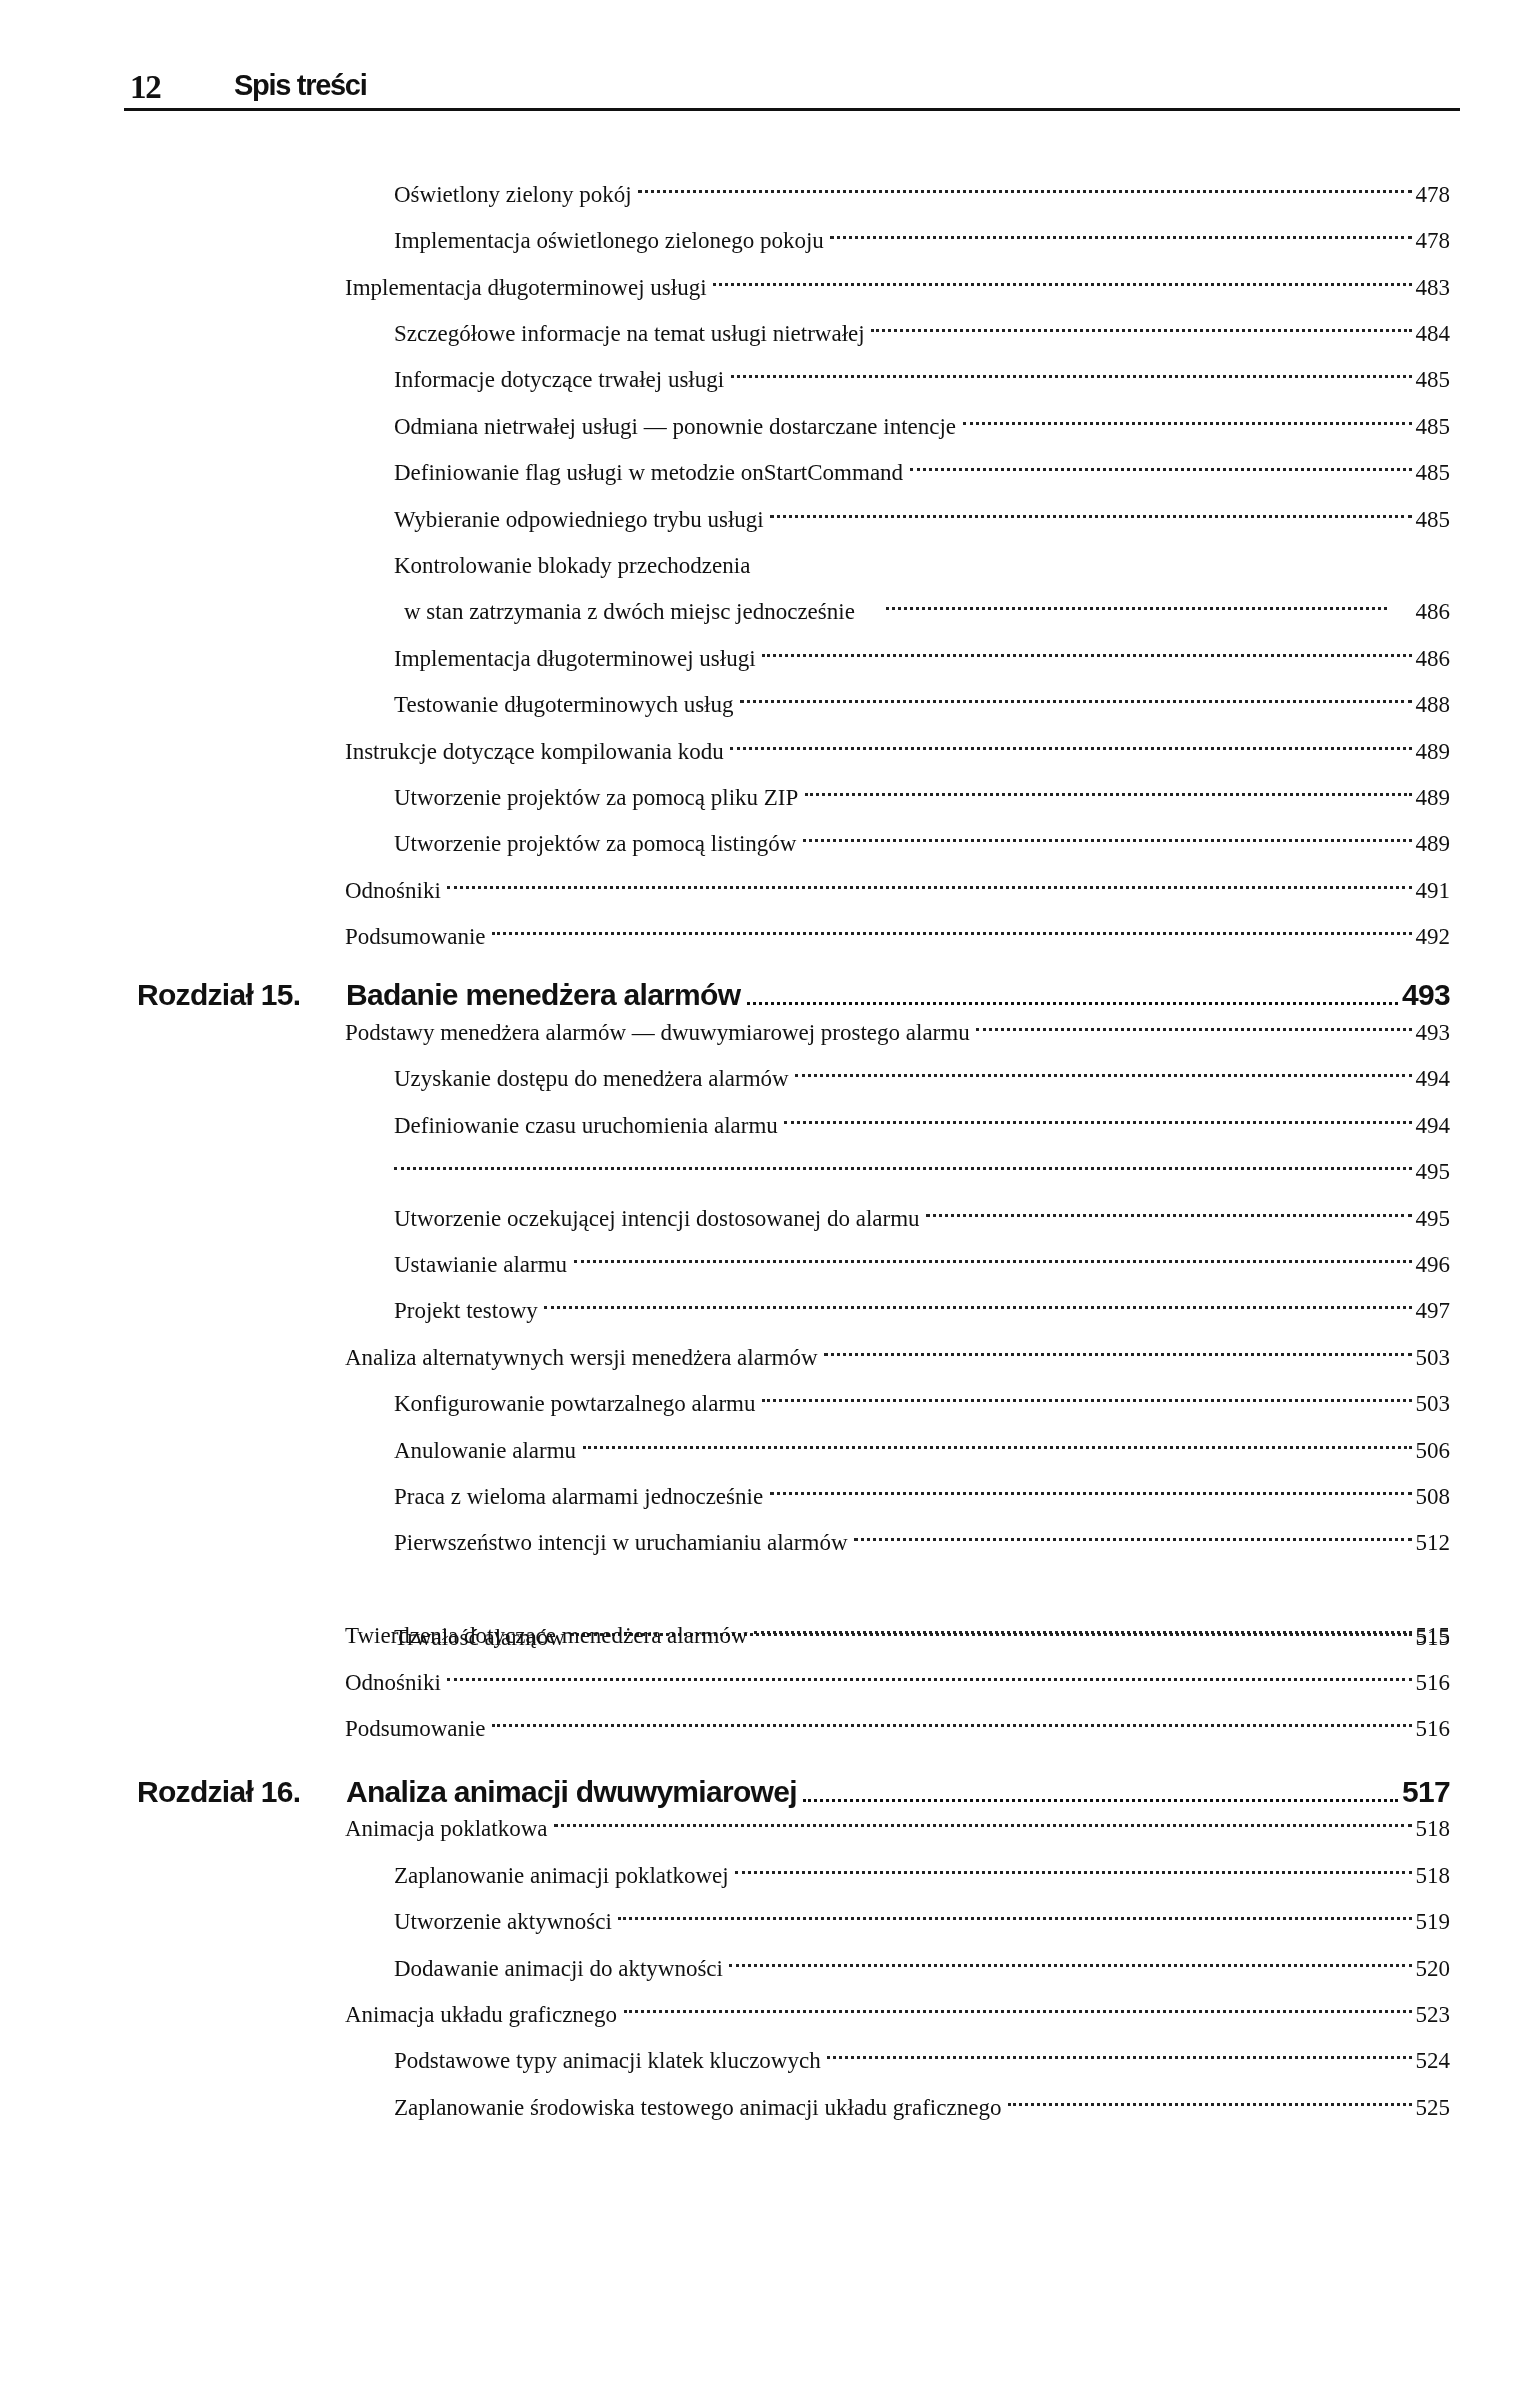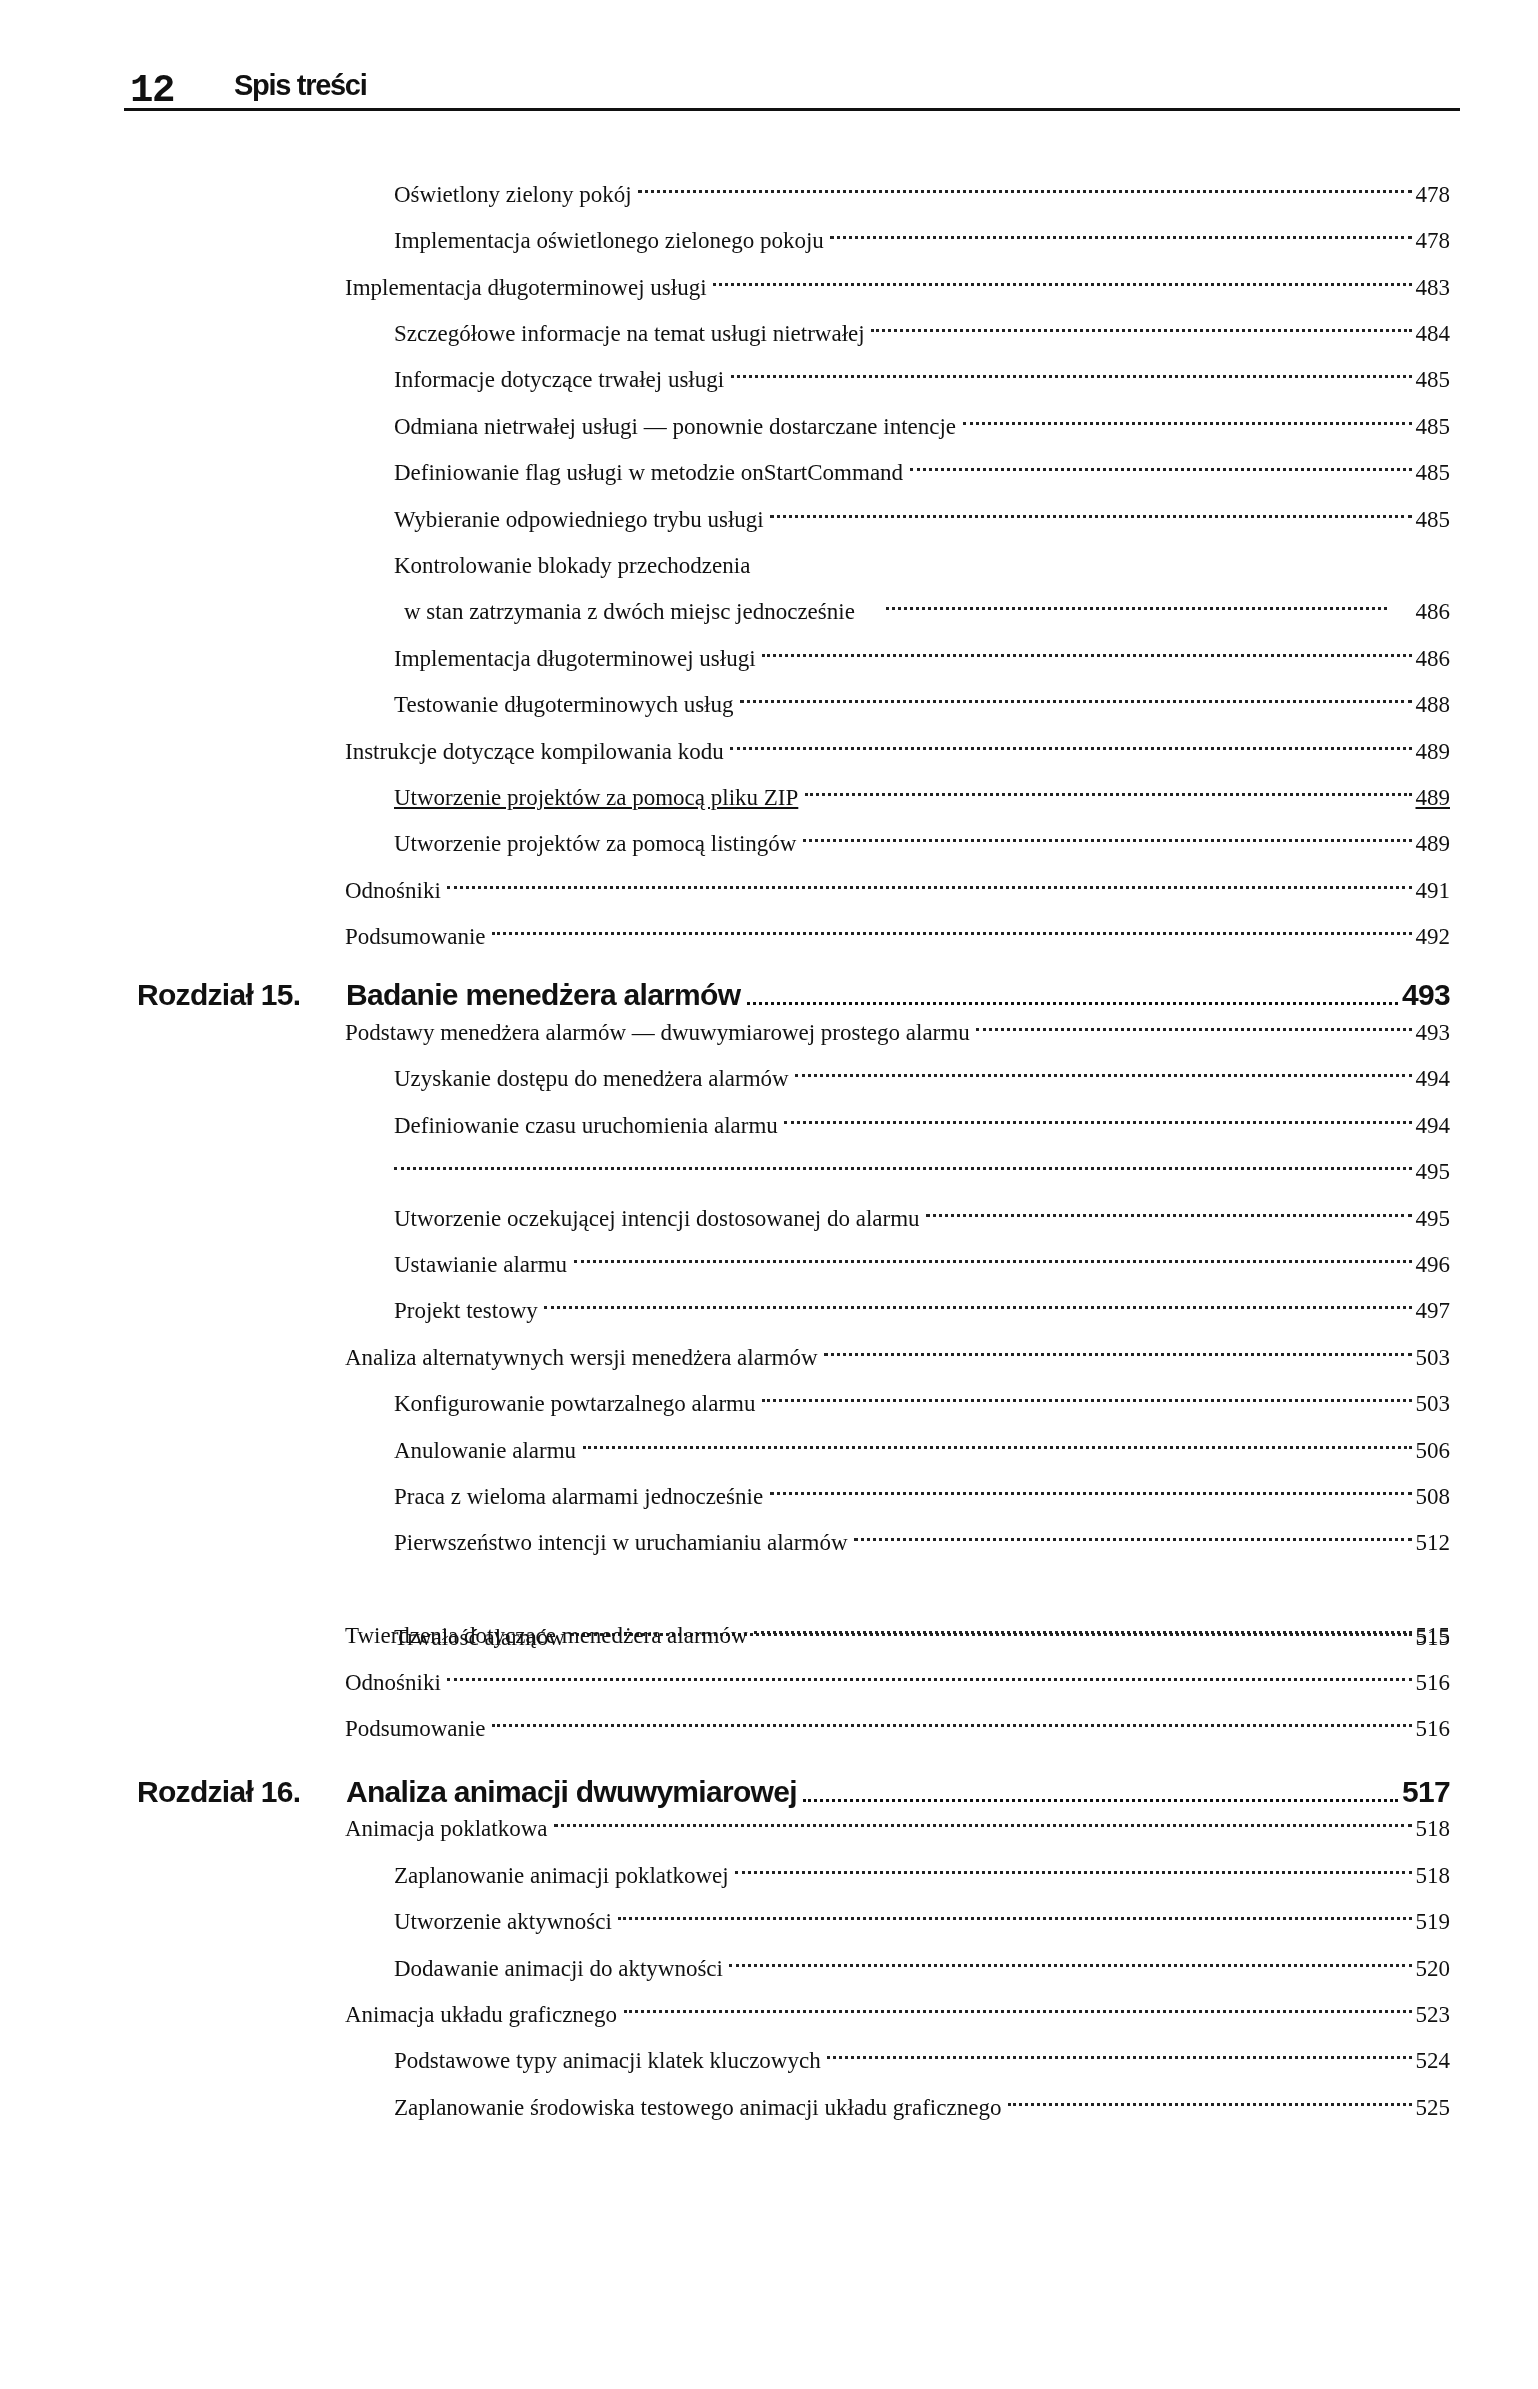--- a/index.html
+++ b/index.html
@@ -1,18 +1,18 @@
 <!DOCTYPE html>
 <html style="font-size:10.4px"><head>
 <meta charset="utf-8">
 <style>
   html, body { margin: 0; padding: 0; background: #ffffff; }
   body { width: 1539px; height: 2389px; position: relative; overflow: hidden; color: #111; }
   .header { position: absolute; left: 130px; top: 62px; width: 1330px; height: 46px; }
-  .header-num { position: absolute; left: 0; top: 6.5px; font-family: Liberation Mono, monospace; font-weight: bold; font-size: 39px; letter-spacing: -1.3px; }
+  .header-num { position: absolute; left: 0; top: 6.5px; font-family: Liberation Serif, serif; font-weight: bold; font-size: 33px; letter-spacing: -1.3px; }
   .header-title { position: absolute; left: 104px; top: 6.5px; font-family: "Liberation Sans", sans-serif; font-weight: bold; font-size: 29px; letter-spacing: -1.3px; }
   .header-rule { position: absolute; left: 124px; top: 108px; width: 1336px; height: 3.3px; background: #111; }
   .toc { position: absolute; left: 0; top: 0; width: 100%; }
   .entry { position: absolute; height: 46px; display: flex; align-items: center; font-family: "Liberation Serif", serif; font-size: 23px; line-height: 1; }
   .entry .label { white-space: nowrap; padding-right: 6.5px; }
   .entry .leader { flex: 1; border-bottom: 3.3px dotted #222; margin-bottom: 5.2px; height: 0; min-width: 13px; }
   .entry .page { white-space: nowrap; padding-left: 3.9px; }
   .entry.lvl1 { left: 345px; width: 1105px; }
   .entry.lvl2 { left: 394px; width: 1056px; }
   .entry.lvl2b { left: 404px; width: 1046px; }
@@ -88,21 +88,21 @@
     <div class="entry lvl2" style="top: 681px;">
       <span class="label">Testowanie długoterminowych usług</span>
       <span class="leader"></span>
       <span class="page">488</span>
     </div>
     <div class="entry lvl1" style="top: 728px;">
       <span class="label">Instrukcje dotyczące kompilowania kodu</span>
       <span class="leader"></span>
       <span class="page">489</span>
     </div>
-    <div class="entry lvl2" style="top: 774px; text-decoration: underline;">
+    <div class="entry lvl2" style="top: 774px;">
       <span class="label">Utworzenie projektów za pomocą pliku ZIP</span>
       <span class="leader"></span>
       <span class="page">489</span>
     </div>
     <div class="entry lvl2" style="top: 820px;">
       <span class="label">Utworzenie projektów za pomocą listingów</span>
       <span class="leader"></span>
       <span class="page">489</span>
     </div>
     <div class="entry lvl1" style="top: 867px;">

